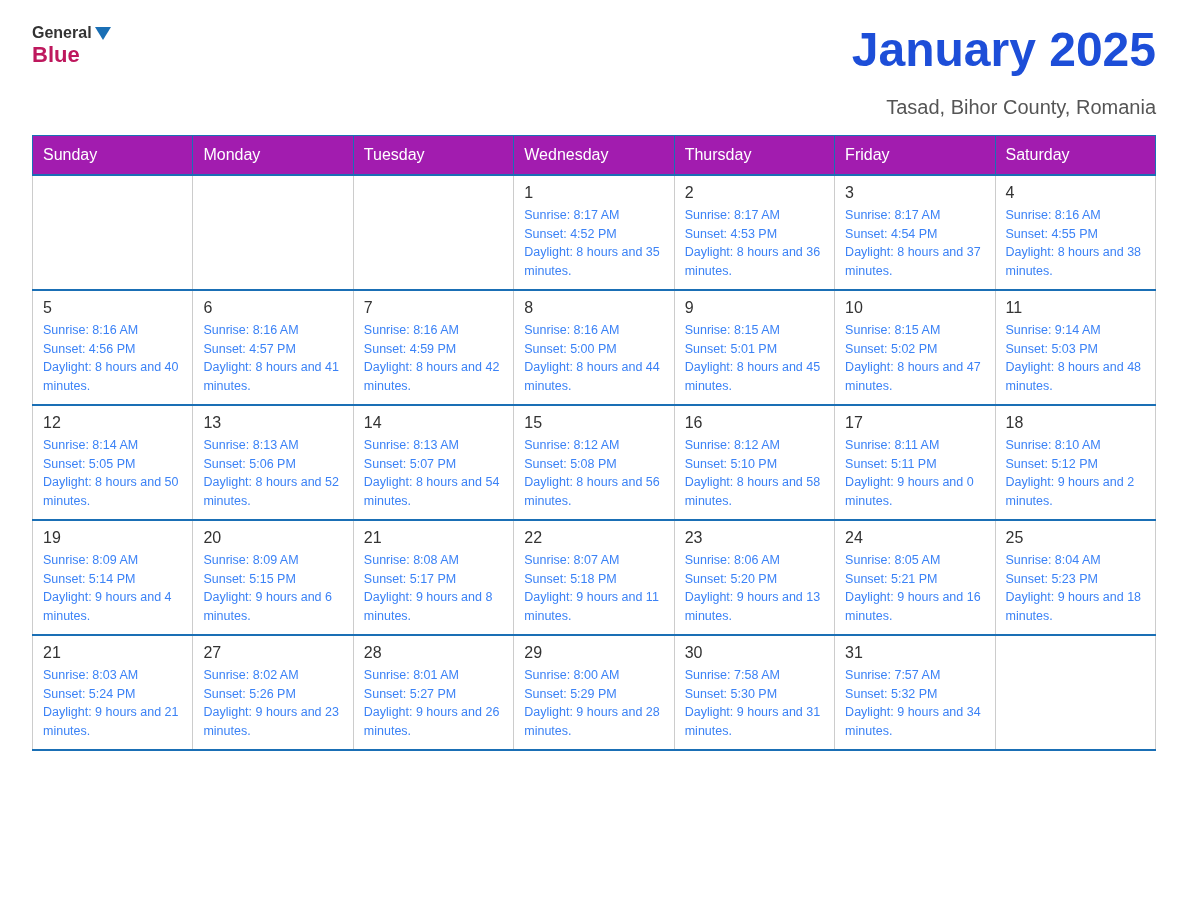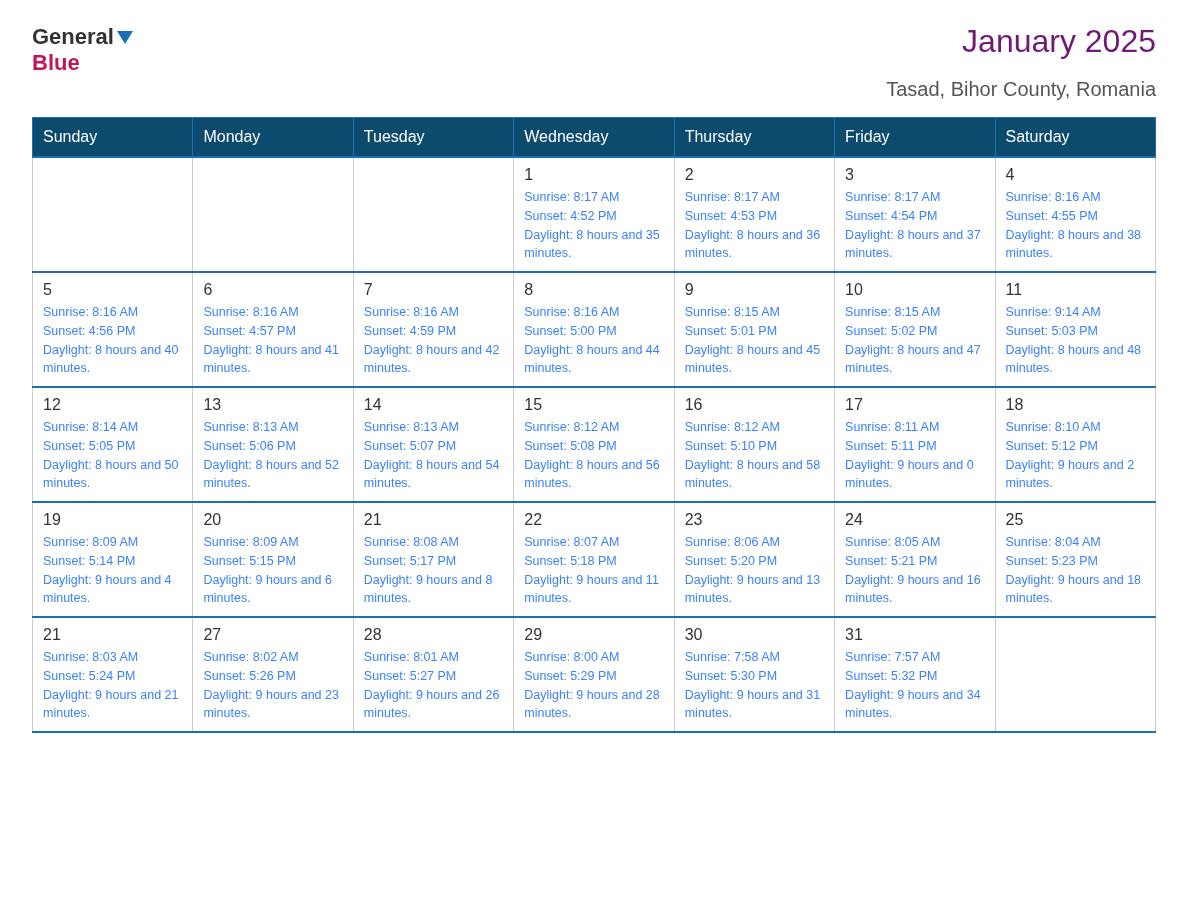--- a/index.html
+++ b/index.html
@@ -10,50 +10,50 @@
       width: 1188px;
       min-height: 918px;
     }
     .header {
       display: flex;
       justify-content: space-between;
       align-items: flex-start;
       margin-bottom: 16px;
     }
     .logo-text-general {
-      font-size: 22px;
+      font-size: 16px;
       font-weight: bold;
       color: #333;
     }
     .logo-text-blue {
       font-size: 22px;
       font-weight: bold;
       color: #be185d;
     }
     .title-section {
       text-align: right;
     }
     .calendar-title {
-      font-size: 32px;
-      font-weight: normal;
-      color: #701a75;
+      font-size: 48px;
+      font-weight: bold;
+      color: #1d4ed8;
       line-height: 1.1;
     }
     .calendar-subtitle {
       font-size: 20px;
       color: #555;
       margin-top: 19px;
     }
     .calendar {
       width: 100%;
       border-collapse: collapse;
       border: 1px solid #ccc;
     }
     .calendar th {
-      background-color: #0c4a6e;
+      background-color: #a21caf;
       color: #fff;
       font-size: 16px;
       font-weight: normal;
       padding: 10px 10px;
       text-align: left;
       border: 1px solid #1a6fb5;
     }
     .calendar td {
       vertical-align: top;
       padding: 8px 10px;

